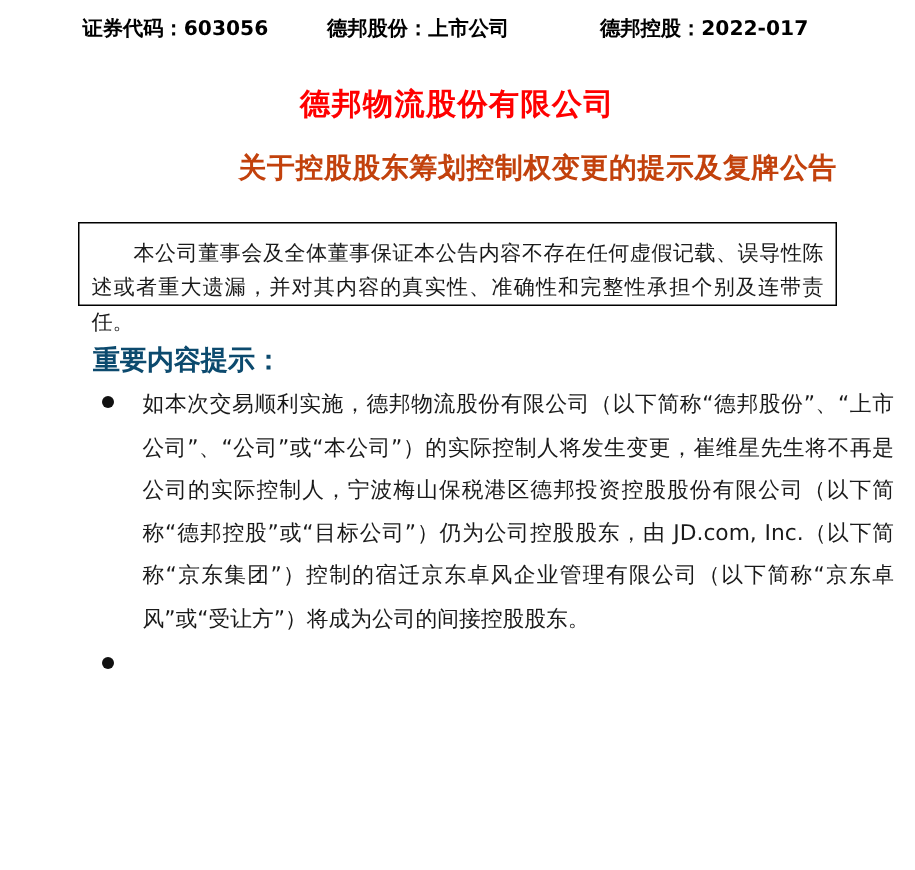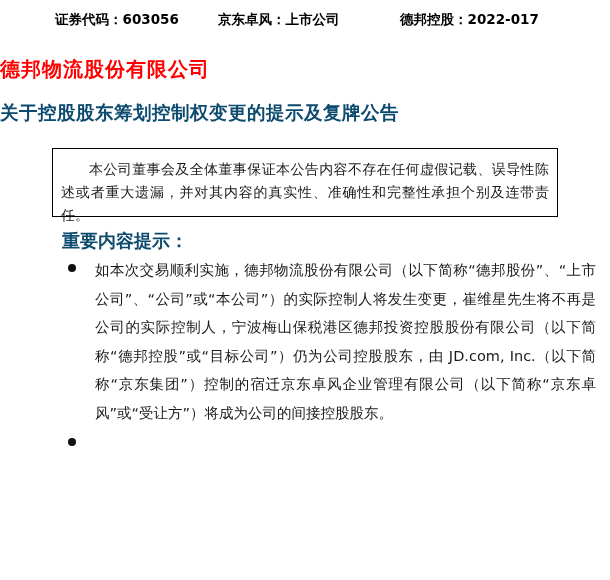--- a/index.html
+++ b/index.html
@@ -38,47 +38,47 @@
   #hdr-code  { left: 55px; }
   #hdr-abbr  { left: 218px; }
   #hdr-num   { left: 400px; }
 
   
   .title-main {
     position: absolute;
     top: 56px;
     left: 0;
     width: 610px;
-    text-align: left;
+    text-align: center;
     font-size: 20px;
     font-weight: bold;
     color: #ff0000;
     letter-spacing: 1px;
     line-height: 26px;
   }
   .title-sub {
     position: absolute;
     top: 100px;
     left: 0;
     width: 558px;
-    text-align: left;
+    text-align: right;
     font-size: 18.5px;
     font-weight: bold;
-    color: #0c4a6e;
+    color: #c2410c;
     letter-spacing: 0.5px;
     line-height: 26px;
   }
 
   
   .disclaimer-box {
     position: absolute;
     top: 148px;
     left: 52px;
     width: 506px;
-    height: 69px;
+    height: 56px;
     border: 1px solid #000000;
     box-sizing: border-box;
   }
   .disclaimer-text {
     margin: 0;
     padding: 9px 8px 0 8px;
     font-size: 14px;
     line-height: 23px;
     text-align: justify;
     text-justify: inter-character;
@@ -129,21 +129,21 @@
   }
 </style>
 </head>
 <body>
 
 <div class="doc-header">
   <div class="hdr-field" id="hdr-code">
     <span class="hdr-label">证券代码：</span><span class="hdr-value">603056</span>
   </div>
   <div class="hdr-field" id="hdr-abbr">
-    <span class="hdr-label">京东卓风：</span><span class="hdr-value">上市公司</span>
+    <span class="hdr-label">德邦股份：</span><span class="hdr-value">上市公司</span>
   </div>
   <div class="hdr-field" id="hdr-num">
     <span class="hdr-label">德邦控股：</span><span class="hdr-value">2022-017</span>
   </div>
 </div>
 
 <div class="title-main">德邦物流股份有限公司</div>
 <div class="title-sub">关于控股股东筹划控制权变更的提示及复牌公告</div>
 
 <div class="disclaimer-box">

